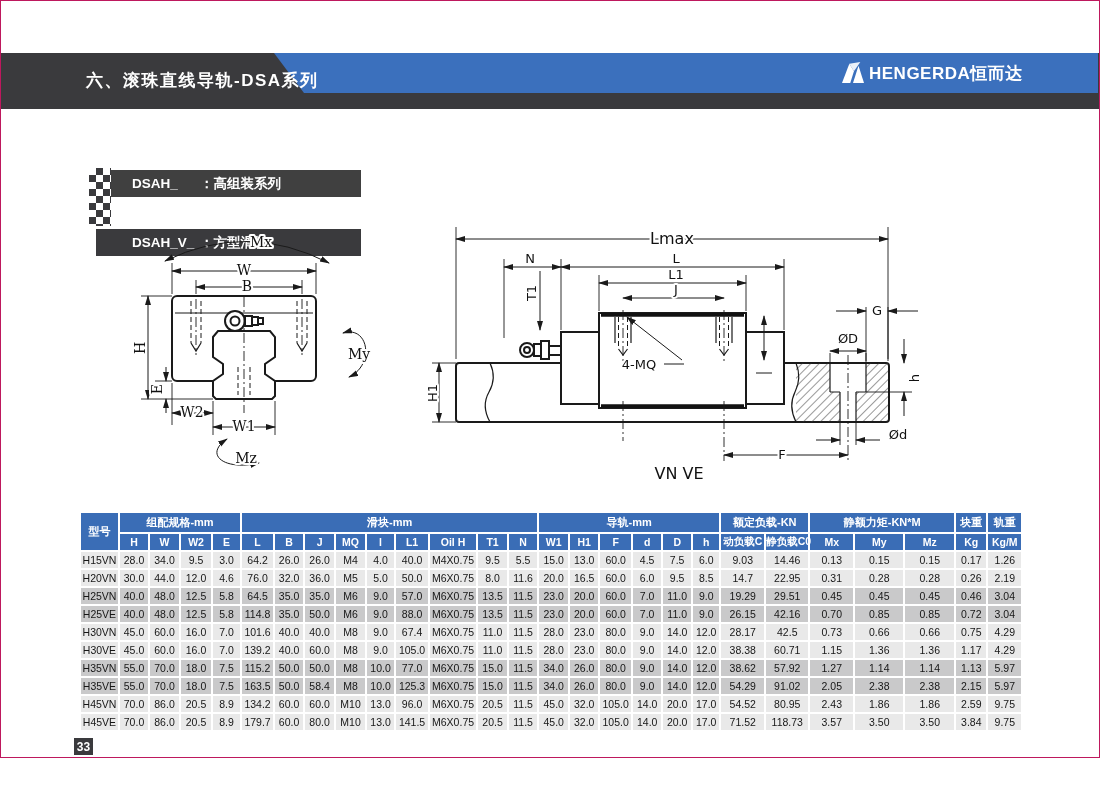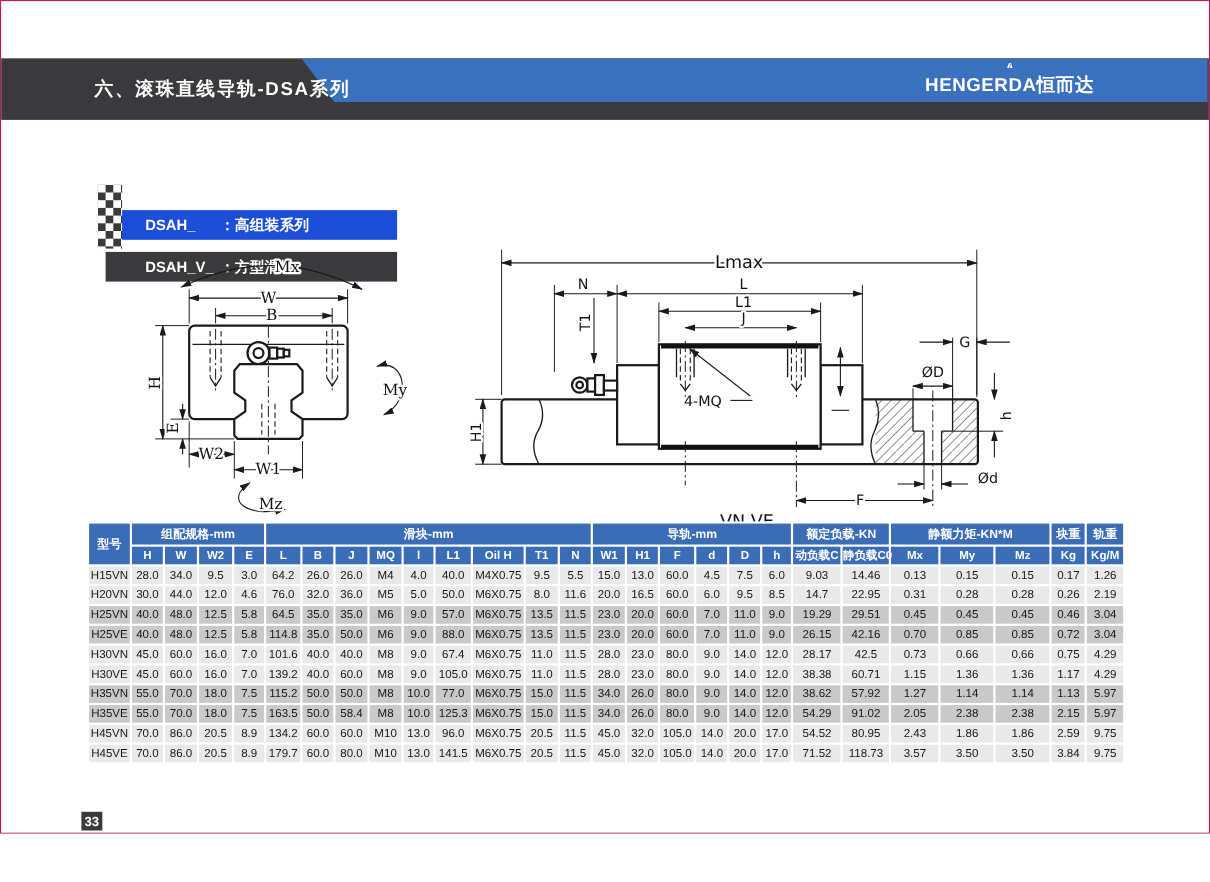--- a/index.html
+++ b/index.html
@@ -4,47 +4,47 @@
 <style>
   html,body{margin:0;padding:0;background:#ffffff;}
   .page{position:relative;width:1100px;height:758px;background:#fff;border:1px solid #be185d;
         box-sizing:border-box;overflow:hidden;font-family:"Liberation Sans",sans-serif;}
   
   .topbar{position:absolute;left:0;top:52px;width:1100px;height:56px;background:#3a3a3d;}
   .bluebeam{position:absolute;left:273px;top:0;width:824px;height:40px;background:#3b70bd;
             clip-path:polygon(0 0,100% 0,100% 100%,30px 100%);}
   .title{position:absolute;left:85px;top:0;height:56px;line-height:56px;color:#fff;
          font-size:17px;font-weight:bold;letter-spacing:1.5px;white-space:nowrap;}
-  .logo{position:absolute;left:840px;top:4px;height:32px;display:flex;align-items:center;gap:4px;color:#fff;flex-direction:column;}
+  .logo{position:absolute;left:840px;top:4px;height:32px;display:flex;align-items:center;gap:4px;color:#fff;}
   .logo span{font-size:17px;font-weight:bold;letter-spacing:.5px;white-space:nowrap;}
   
   .banners{position:absolute;left:88px;top:167px;width:272px;height:58px;}
   .banner{position:absolute;left:7px;width:265px;height:27px;display:flex;align-items:center;
           color:#fff;font-weight:bold;font-size:13.5px;padding-left:36px;box-sizing:border-box;white-space:nowrap;}
-  .banner-blue{top:2px;background:#1d4ed8;margin-top:21px;}
+  .banner-blue{top:2px;background:#404040;}
   .banner-dark{top:29px;background:#3a3a3d;margin-top:32px;}
   .bcode{display:inline-block;width:68px;}
   .checker{position:absolute;left:0;top:0;width:22px;height:58px;
            background:repeating-conic-gradient(#3a3a3d 0% 25%, #ffffff 0% 50%);
            background-size:14px 14px;}
   
   .dwg{position:absolute;}
   .dim{stroke:#1a1a1a;stroke-width:1;fill:none;}
   .ext{stroke:#1a1a1a;stroke-width:.9;fill:none;}
   .obj{stroke:#1a1a1a;stroke-width:2;fill:#fff;}
   .obj2{stroke:#1a1a1a;stroke-width:1.2;fill:none;}
   .dsh{stroke:#1a1a1a;stroke-width:1;fill:none;stroke-dasharray:5 3;}
   .cl{stroke:#1a1a1a;stroke-width:.9;fill:none;stroke-dasharray:10 3 2 3;}
   text.ds{font-family:"DejaVu Serif",serif;font-size:14px;fill:#111;text-anchor:middle;
           paint-order:stroke;stroke:#fff;stroke-width:4;stroke-linejoin:round;}
   text.dl{font-family:"DejaVu Sans",sans-serif;font-size:13px;fill:#111;text-anchor:middle;
           paint-order:stroke;stroke:#fff;stroke-width:4;stroke-linejoin:round;}
   text.big{font-size:16px;}
   
-  .spec{position:absolute;left:78px;top:473px;width:944px;border-collapse:separate;border-spacing:2px;
+  .spec{position:absolute;left:78px;top:510px;width:944px;border-collapse:separate;border-spacing:2px;
         table-layout:fixed;background:#fff;}
   .spec th{background:#3a6db6;color:#fff;font-weight:bold;font-size:11px;padding:0;height:19px;
            white-space:nowrap;overflow:visible;text-align:center;}
   .spec tr.shead th{height:16px;font-size:10.5px;}
   .spec td{background:#e9e9e9;color:#161616;font-size:10.5px;text-align:center;padding:0;height:16px;
            white-space:nowrap;overflow:visible;}
   .spec tr.shade td{background:#c9c9ca;}
   
   .pageno{position:absolute;left:73px;top:737px;width:19px;height:17px;background:#3a3a3d;color:#fff;
           font-size:12px;font-weight:bold;display:flex;align-items:center;justify-content:center;}

